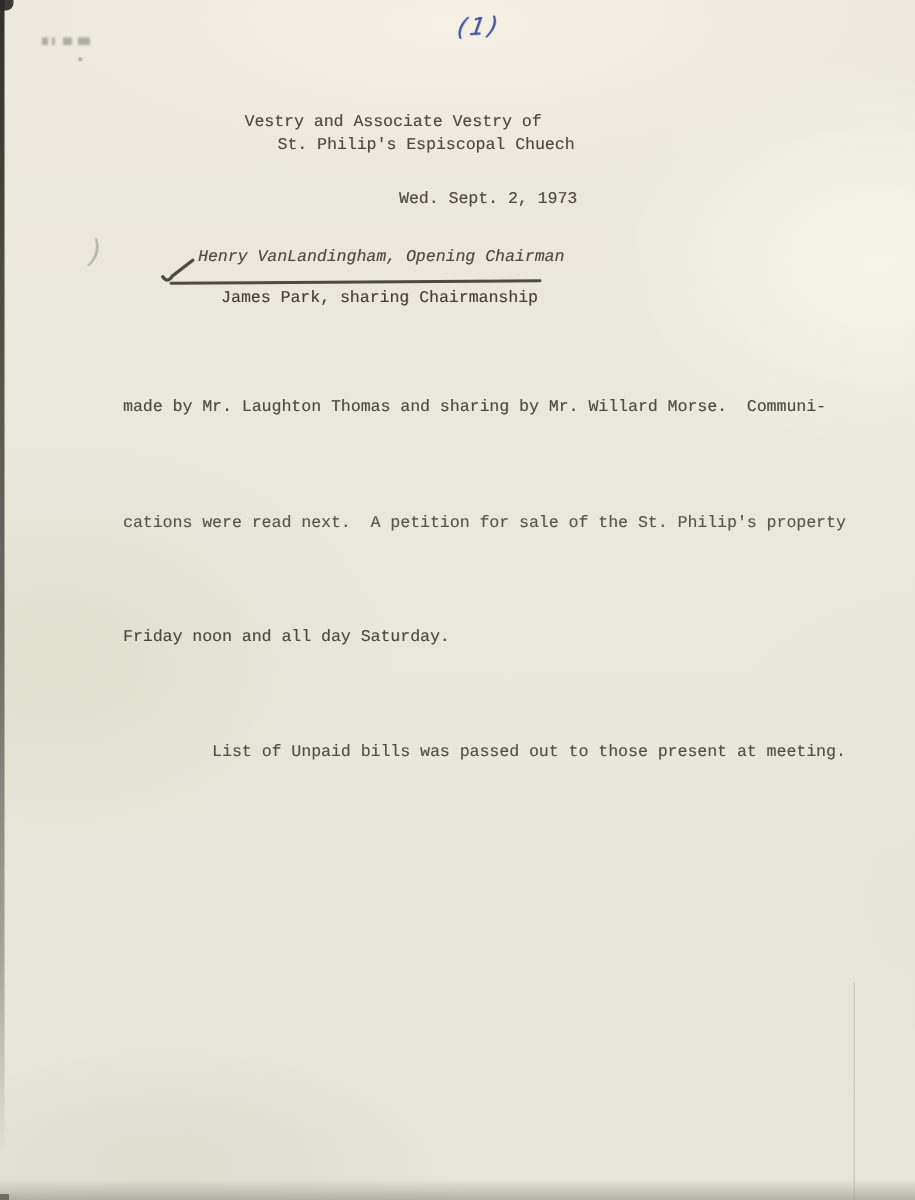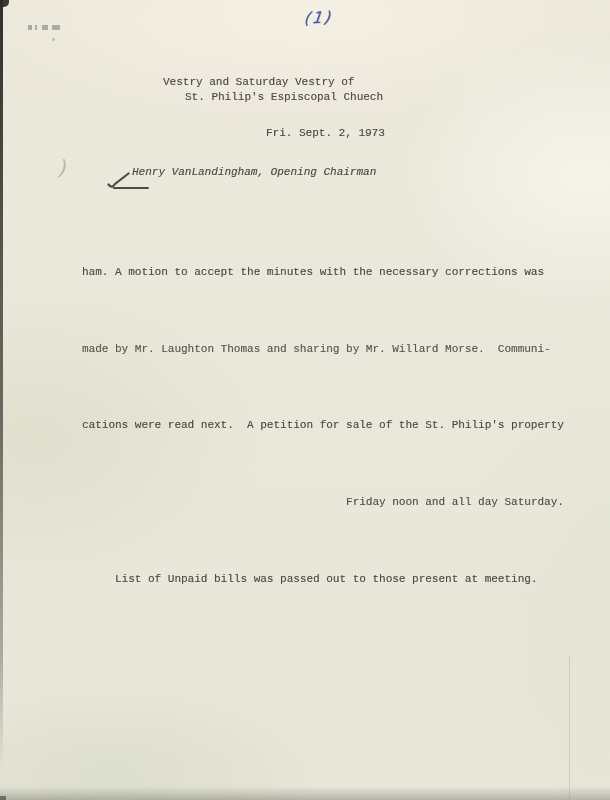--- a/index.html
+++ b/index.html
@@ -141,35 +141,35 @@
   <div class="edge-bottom"></div>
   <div class="corner-mark-bottom"></div>
   <div class="crease-right"></div>
 
   <div class="stamp-mark"></div>
   <div class="stamp-dot"></div>
   <div class="pencil-paren">)</div>
 
   <div class="page-number">(1)</div>
 
-  <div class="abs typed title-line1">Vestry and Saturday Vestry of</div>
+  <div class="abs typed title-line1">Vestry and Associate Vestry of</div>
   <div class="abs typed title-line2">St. Philip's Espiscopal Chuech</div>
-  <div class="abs typed date-line">Fri. Sept. 2, 1973</div>
+  <div class="abs typed date-line">Wed. Sept. 2, 1973</div>
 
   <div class="abs typed chairman-line">Henry VanLandingham, Opening Chairman</div>
 
   <svg class="checkmark" viewBox="0 0 24 18">
     <path d="M1.5,12.5 C4,16 6,15 8,12 L21.5,1.5" fill="none" stroke="#332e29" stroke-width="2.2" stroke-linecap="round" opacity="0.85"></path>
   </svg>
   <div class="abs typed struck-wrap">
+    <span>James Park, sharing Chairmanship</span>
     <div class="strike-line"></div>
   </div>
 
   <div class="body-text typed">
-    <div class="bline">ham. A motion to accept the minutes with the necessary corrections was</div>
     <div class="bline">made by Mr. Laughton Thomas and sharing by Mr. Willard Morse.  Communi-</div>
     <div class="bline">cations were read next.  A petition for sale of the St. Philip's property</div>
     <div class="bline">Friday noon and all day Saturday.</div>
     <div class="bline">     List of Unpaid bills was passed out to those present at meeting.</div>
     
     
     
     
     
     

